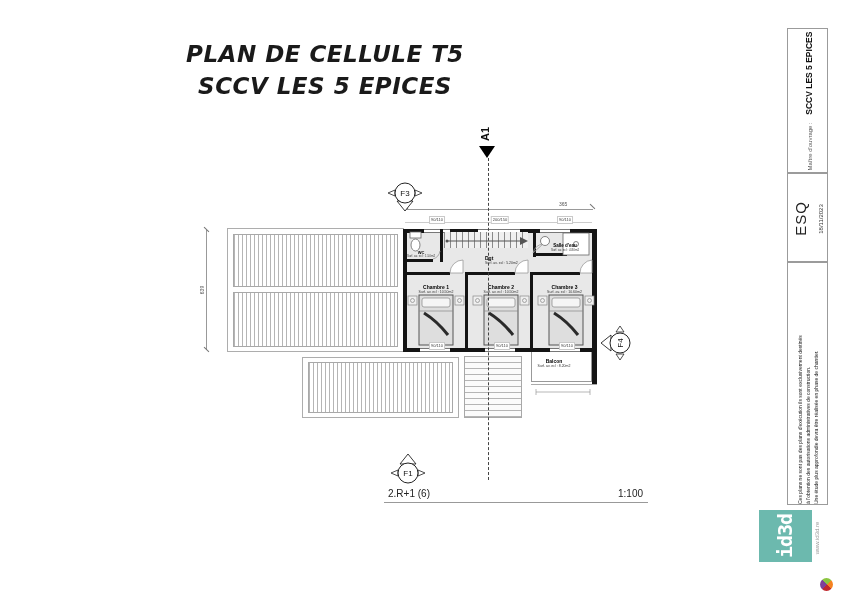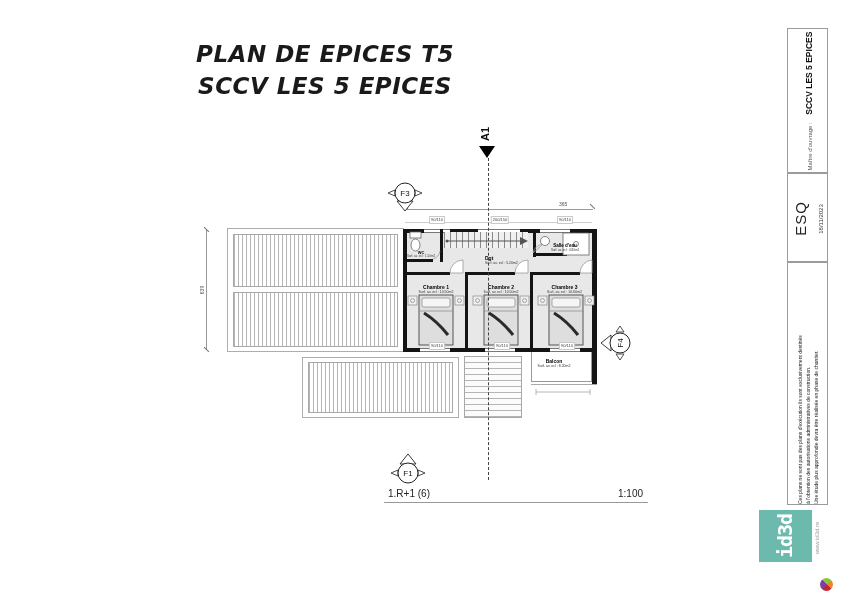--- a/index.html
+++ b/index.html
@@ -26,21 +26,21 @@
   .dimnum{font-size:5px;color:#555;background:#fff;padding:0 1px;white-space:nowrap}
   .marker text{font-size:8px;fill:#111}
   .disc-line{font-size:5px;line-height:8px;color:#222;white-space:nowrap}
 </style>
 </head>
 <body>
 
 <div class="page">
 
   <div class="abs title" style="left:175px;top:38px;width:300px">
-    <div>PLAN DE EPICES T5</div>
+    <div>PLAN DE CELLULE T5</div>
     <div>SCCV LES 5 EPICES</div>
   </div>
 
   <div class="abs tbox" style="left:787px;top:28px;width:41px;height:145px">
     <div class="flexc" style="width:100%;height:100%">
       <span class="vrot">
         <span style="font-size:6px;color:#555">Maître d'ouvrage :</span>
         <span style="font-size:8.5px;font-weight:bold;margin-left:3px">SCCV LES 5 EPICES</span>
       </span>
     </div>
@@ -247,17 +247,17 @@
   </svg>
 
   <svg class="abs marker" style="left:598px;top:325px" width="34" height="36" viewBox="0 0 34 36">
     <polygon points="13,10 13,26 3,18" fill="#fff" stroke="#222" stroke-width="0.9"></polygon>
     <polygon points="18,7 26,7 22,1" fill="#fff" stroke="#222" stroke-width="0.8"></polygon>
     <polygon points="18,29 26,29 22,35" fill="#fff" stroke="#222" stroke-width="0.8"></polygon>
     <circle cx="22" cy="18" r="10" fill="#fff" stroke="#222" stroke-width="1"></circle>
     <text x="22" y="21" text-anchor="middle" transform="rotate(-90 22 18)">F4</text>
   </svg>
 
-  <span class="abs" style="left:388px;top:488px;font-size:10px;color:#222">1.R+1 (6)</span>
+  <span class="abs" style="left:388px;top:488px;font-size:10px;color:#222">2.R+1 (6)</span>
   <span class="abs" style="left:618px;top:488px;font-size:10px;color:#222">1:100</span>
   <div class="abs" style="left:384px;top:502px;width:264px;height:1px;background:#999"></div>
 
 </div>
 
 </body></html>

